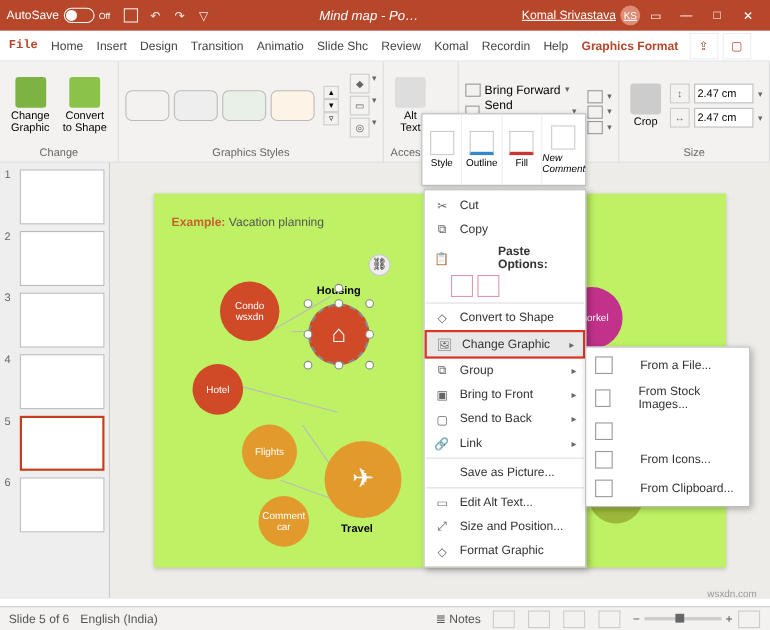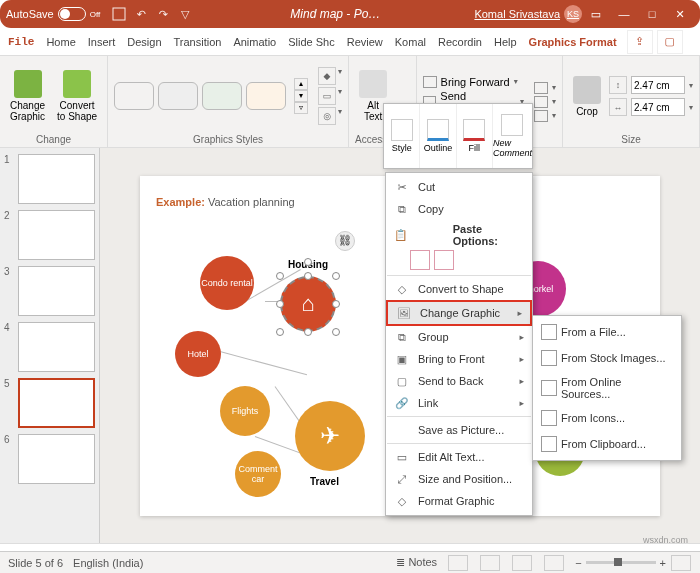--- a/index.html
+++ b/index.html
@@ -1,17 +1,17 @@
 <!DOCTYPE html>
 <html><head>
 <meta charset="utf-8">
 <style>
 *{box-sizing:border-box;margin:0;padding:0;font-family:"Segoe UI",Arial,sans-serif;font-size:11px;}
 body{background:#fff;width:700px;height:573px;overflow:hidden;position:relative;}
-.titlebar{height:28px;background:#b7472a;color:#fff;display:flex;align-items:center;padding:0 6px;border-radius:11px;}
+.titlebar{height:28px;background:#b7472a;color:#fff;display:flex;align-items:center;padding:0 6px;}
 .titlebar .autosave{display:flex;align-items:center;gap:4px;margin-right:8px;}
 .titlebar .toggle{width:28px;height:14px;border:1px solid #fff;border-radius:7px;position:relative;}
 .titlebar .toggle::after{content:"";position:absolute;left:1px;top:1px;width:10px;height:10px;background:#fff;border-radius:50%;}
 .titlebar .qicon{width:18px;height:18px;display:flex;align-items:center;justify-content:center;opacity:.9;margin:0 2px;}
 .titlebar .title{flex:1;text-align:center;font-size:12px;font-style:italic;}
 .titlebar .user{display:flex;align-items:center;gap:4px;text-decoration:underline;}
 .titlebar .badge{width:18px;height:18px;border-radius:50%;background:#e08b76;display:flex;align-items:center;justify-content:center;font-size:9px;}
 .titlebar .winbtn{width:28px;height:28px;display:flex;align-items:center;justify-content:center;}
 .menubar{height:28px;background:#fff;border-bottom:1px solid #ddd;display:flex;align-items:center;padding:0 2px;}
 .menubar .tab{padding:0 6px;height:100%;display:flex;align-items:center;color:#444;cursor:pointer;}
@@ -36,21 +36,21 @@
 .arrangecol .ico2{width:14px;height:12px;border:1px solid #999;}
 .sizebox{display:flex;align-items:center;gap:4px;}
 .sizebox input{width:54px;height:18px;border:1px solid #bbb;font-size:10px;padding:0 2px;}
 .workspace{display:flex;height:395px;}
 .thumbs{width:100px;background:#eee;border-right:1px solid #ccc;padding:6px 4px;display:flex;flex-direction:column;gap:6px;overflow:hidden;}
 .thumb{display:flex;gap:4px;}
 .thumb .num{width:10px;font-size:10px;color:#666;}
 .thumb .tbox{flex:1;height:50px;background:#fff;border:1px solid #bbb;position:relative;}
 .thumb.selected .tbox{border:2px solid #c43e1c;}
 .slide{flex:1;background:#eeece9;display:flex;align-items:center;justify-content:center;position:relative;}
-.canvas{width:520px;height:340px;background:#ffffff;box-shadow:0 1px 4px rgba(0,0,0,.2);position:relative;padding:16px;}
+.canvas{width:520px;height:340px;background:#bef264;box-shadow:0 1px 4px rgba(0,0,0,.2);position:relative;padding:16px;}
 .canvas h2{font-size:16px;font-weight:400;color:#555;}
 .canvas h2 b{color:#c7622d;font-weight:600;}
 .node{position:absolute;border-radius:50%;color:#fff;display:flex;align-items:center;justify-content:center;font-size:9px;text-align:center;}
 .edge{position:absolute;background:#bbb;height:1px;transform-origin:left center;}
 .selgraphic{position:absolute;left:140px;top:100px;width:56px;height:56px;}
 .selgraphic .box{width:100%;height:100%;border:2px dashed #888;border-radius:50%;background:#d04a28;display:flex;align-items:center;justify-content:center;}
 .selgraphic .handle{position:absolute;width:8px;height:8px;background:#fff;border:1px solid #888;border-radius:50%;}
 .context{position:absolute;left:385px;top:172px;width:148px;background:#fff;border:1px solid #bbb;box-shadow:2px 2px 6px rgba(0,0,0,.3);padding:3px 0;z-index:10;}
 .context .citem{display:flex;align-items:center;gap:8px;padding:3px 8px;font-size:11px;color:#333;cursor:pointer;position:relative;}
 .context .citem .cico{width:16px;height:16px;display:flex;align-items:center;justify-content:center;color:#666;}
@@ -58,21 +58,21 @@
 .context .sep{height:1px;background:#ddd;margin:2px 1px;}
 .context .highlighted{border:2px solid #d32;background:#e8e8e8;}
 .context .pasteicons{display:flex;gap:4px;padding-left:24px;padding-bottom:3px;}
 .context .pasteicons div{width:20px;height:20px;border:1px solid #d9a;}
 .minitb{position:absolute;left:383px;top:103px;width:150px;height:66px;background:#fff;border:1px solid #bbb;box-shadow:1px 1px 4px rgba(0,0,0,.2);display:flex;z-index:10;}
 .minitb .mcol{flex:1;display:flex;flex-direction:column;align-items:center;justify-content:center;gap:2px;border-right:1px solid #eee;}
 .minitb .mcol:last-child{border-right:none;}
 .minitb .mico{width:22px;height:22px;border:1px solid #ccc;}
 .minitb .mlbl{font-size:9px;}
 .submenu{position:absolute;left:532px;top:315px;width:150px;background:#fff;border:1px solid #bbb;box-shadow:2px 2px 6px rgba(0,0,0,.3);padding:3px 0;z-index:11;}
-.submenu .sitem{display:flex;align-items:center;gap:4px;padding:5px 8px;font-size:11px;color:#333;}
+.submenu .sitem{display:flex;align-items:center;gap:25px;padding:5px 8px;font-size:11px;color:#333;}
 .submenu .sitem .sico{width:16px;height:16px;border:1px solid #999;}
 .statusbar{height:22px;background:#f3f2f1;border-top:1px solid #ccc;display:flex;align-items:center;padding:0 8px;font-size:10px;color:#555;gap:10px;}
 .statusbar .spacer{flex:1;}
 .statusbar .viewbtn{width:20px;height:16px;border:1px solid #ccc;margin:0 1px;}
 .statusbar .zoom{display:flex;align-items:center;gap:4px;}
 .statusbar .ztrack{width:70px;height:3px;background:#ccc;position:relative;}
 .statusbar .ztrack::after{content:"";position:absolute;left:28px;top:-3px;width:8px;height:8px;background:#666;}
 .nt{position:absolute;bottom:28px;right:12px;font-size:9px;color:#999;}
 .notebar{height:8px;background:#fff;border-top:1px solid #ddd;}
 svg{display:block;}
@@ -267,21 +267,21 @@
     <div class="canvas">
       <h2><b>Example:</b><span> Vacation planning</span></h2>
 
       <div class="edge" style="left:100px;top:128px;width:70px;transform:rotate(-30deg);"></div>
       <div class="edge" style="left:80px;top:175px;width:90px;transform:rotate(15deg);"></div>
       <div class="edge" style="left:135px;top:210px;width:70px;transform:rotate(55deg);"></div>
       <div class="edge" style="left:115px;top:260px;width:80px;transform:rotate(20deg);"></div>
       <div class="edge" style="left:195px;top:125px;width:70px;transform:rotate(180deg);"></div>
 
       <div class="node" style="left:60px;top:80px;width:54px;height:54px;background:#d04a28;">Condo
-rental</div>
+wsxdn</div>
       <div class="node" style="left:35px;top:155px;width:46px;height:46px;background:#d04a28;">Hotel</div>
       <div class="node" style="left:80px;top:210px;width:50px;height:50px;background:#e39a2d;">Flights</div>
       <div class="node" style="left:95px;top:275px;width:46px;height:46px;background:#e39a2d;">Comment
 car</div>
       <div class="node" style="left:370px;top:85px;width:56px;height:56px;background:#c2328b;">Snorkel</div>
       <div class="node" style="left:395px;top:250px;width:50px;height:50px;background:#9ab83a;">Grocery
 list</div>
       <div style="position:absolute;left:148px;top:83px;font-size:10px;font-weight:600;">Housing</div>
       <div style="position:absolute;left:170px;top:300px;font-size:10px;font-weight:600;">Travel</div>
       <div style="position:absolute;left:155px;top:225px;width:70px;height:70px;border-radius:50%;background:#e39a2d;display:flex;align-items:center;justify-content:center;color:#fff;font-size:24px;">✈</div>
@@ -397,21 +397,20 @@
   <div class="sitem">
       <div class="sico"></div>
       <span>From a File...</span>
     </div>
   <div class="sitem">
       <div class="sico"></div>
       <span>From Stock Images...</span>
     </div>
   <div class="sitem">
       <div class="sico"></div>
-      <span>From Online Sources...</span>
     </div>
   <div class="sitem">
       <div class="sico"></div>
       <span>From Icons...</span>
     </div>
   <div class="sitem">
       <div class="sico"></div>
       <span>From Clipboard...</span>
     </div>
 </div>

